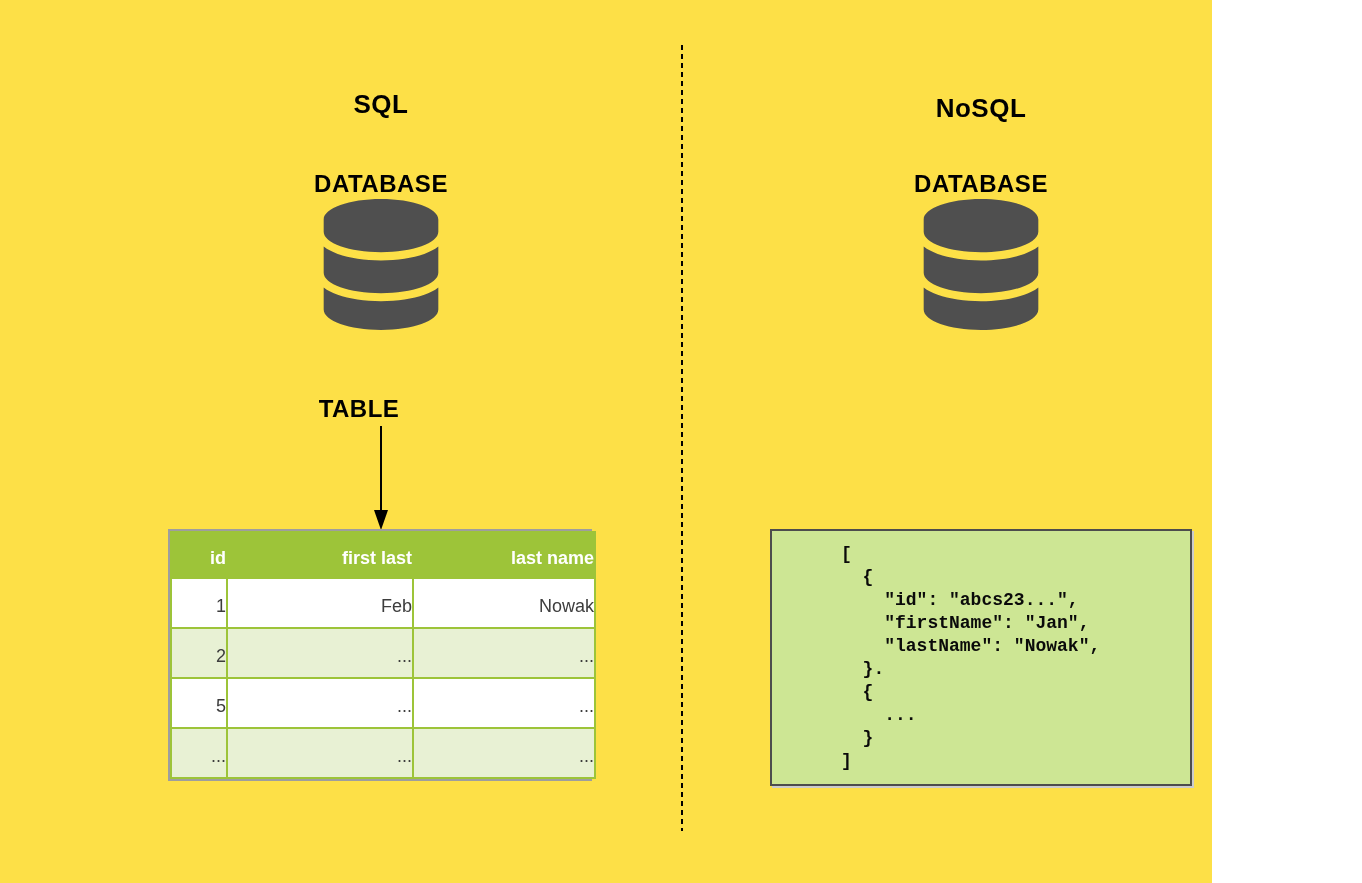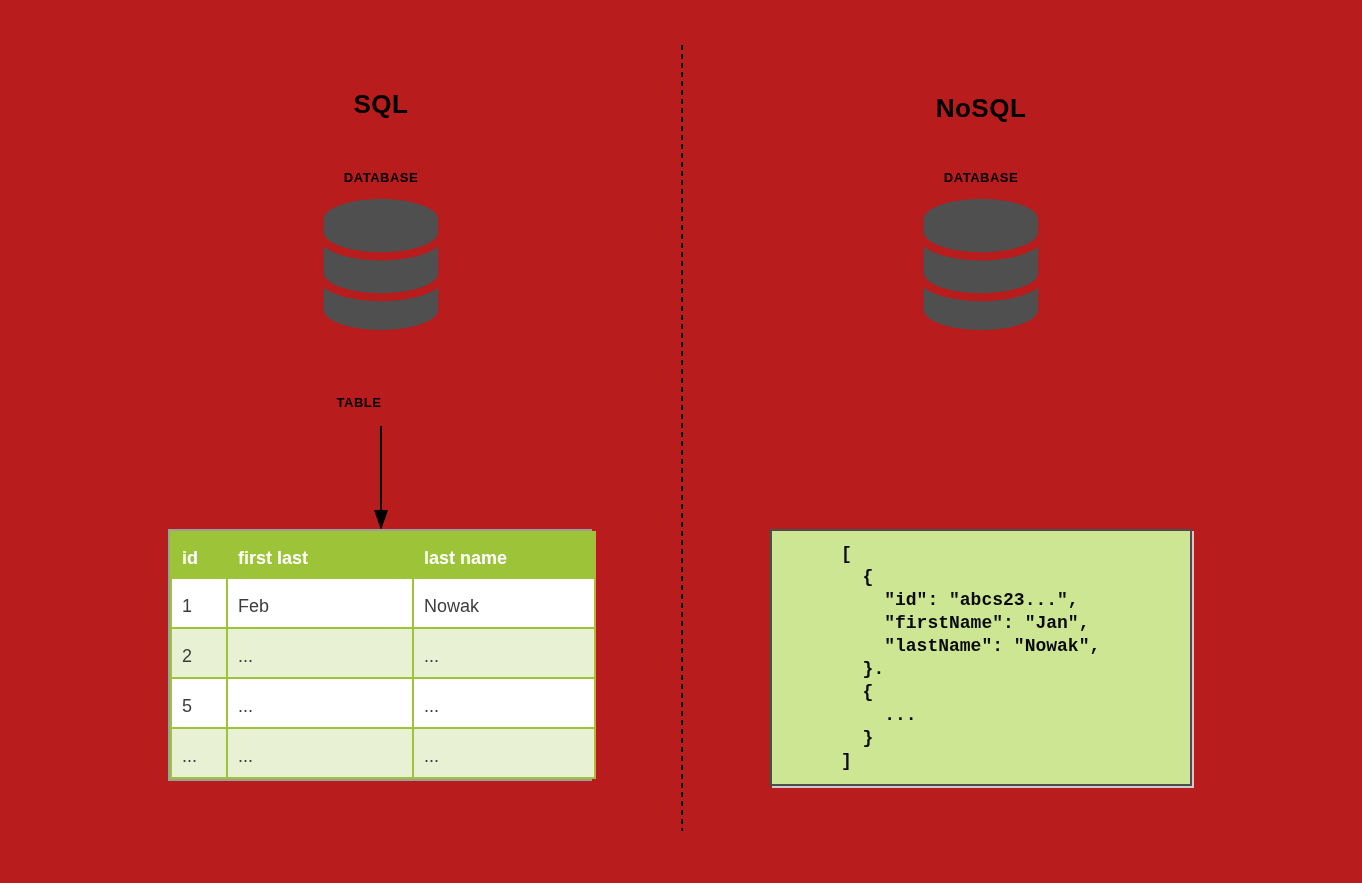--- a/index.html
+++ b/index.html
@@ -1,39 +1,39 @@
 <!DOCTYPE html>
 <html><head>
 <meta charset="utf-8">
 <style>
   * { margin: 0; padding: 0; box-sizing: border-box; }
   html, body { background: #ffffff; }
   body { font-family: "Liberation Sans", sans-serif; }
 
   .canvas {
     position: relative;
-    width: 1362px;
+    width: 1212px;
     height: 883px;
-    background: #b91c1c;
+    background: #fde047;
     overflow: hidden;
   }
 
   .centered { position: absolute; transform: translateX(-50%); white-space: nowrap; }
 
   .panel-title {
     font-size: 26px;
     font-weight: bold;
     color: #000000;
     letter-spacing: 0.5px;
   }
   #sql-title    { left: 381px; top: 89px; }
   #nosql-title  { left: 981px; top: 93px; }
 
   .sub-label {
-    font-size: 13px;
+    font-size: 24px;
     font-weight: bold;
     color: #000000;
     letter-spacing: 0.5px;
   }
   #sql-db-label   { left: 381px; top: 170px; }
   #nosql-db-label { left: 981px; top: 170px; }
   #table-label    { left: 359px; top: 395px; }
 
   .db-icon { position: absolute; width: 116px; height: 131px; }
   #sql-db-icon   { left: 323px; top: 199px; }
@@ -53,21 +53,21 @@
     background: #ffffff;
   }
   table.sql-table {
     width: 100%;
     border-collapse: collapse;
     table-layout: fixed;
   }
   table.sql-table th, table.sql-table td {
     border: 2px solid #9dc439;
     padding: 7px 0 0 10px;
-    text-align: left;
+    text-align: right;
     vertical-align: middle;
     font-size: 18px;
     overflow: hidden;
   }
   table.sql-table th {
     background: #9dc439;
     color: #ffffff;
     font-weight: bold;
     height: 46px;
   }

